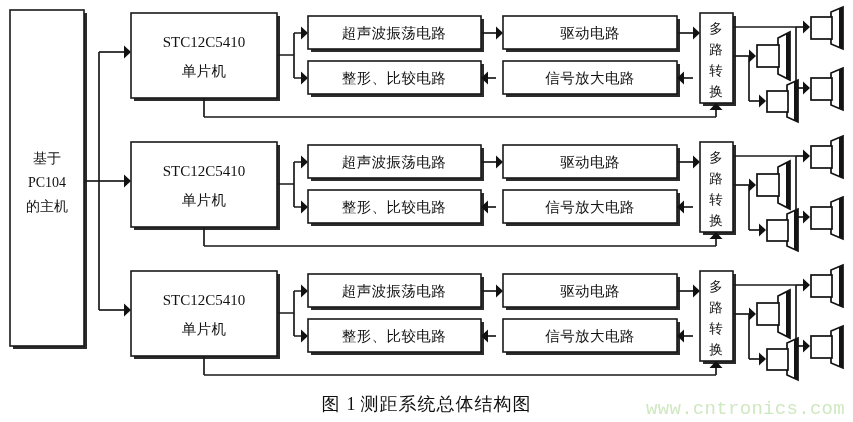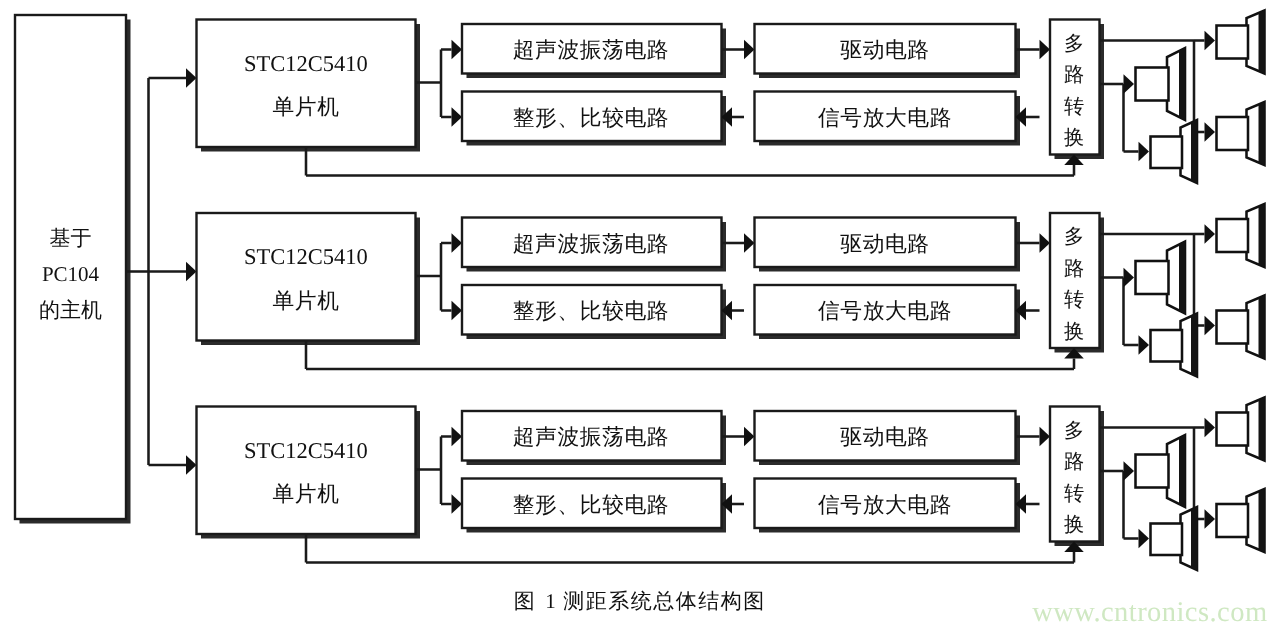--- a/index.html
+++ b/index.html
@@ -78,35 +78,35 @@
   }
   .t-vert {
     font-size: 13.5px;
   }
   .caption {
     position: absolute;
     left: 0;
     right: 0;
     top: 392px;
     text-align: center;
-    font-size: 14px;
+    font-size: 18px;
     color: #111111;
     font-family: "Liberation Serif", "DejaVu Serif", serif;
     letter-spacing: 1px;
   }
   .caption .cap-num {
     margin: 0 4px 0 6px;
   }
   .watermark {
     position: absolute;
     right: 8px;
     bottom: 2px;
     font-size: 19px;
     color: #cfe8c2;
-    font-family: Liberation Serif, serif;
+    font-family: Liberation Mono, monospace;
     letter-spacing: 0.3px;
     user-select: none;
   }
 </style>
 </head>
 <body>
 
 <div id="figure-root">
 
   <svg id="diagram" viewBox="0 0 853 422">

